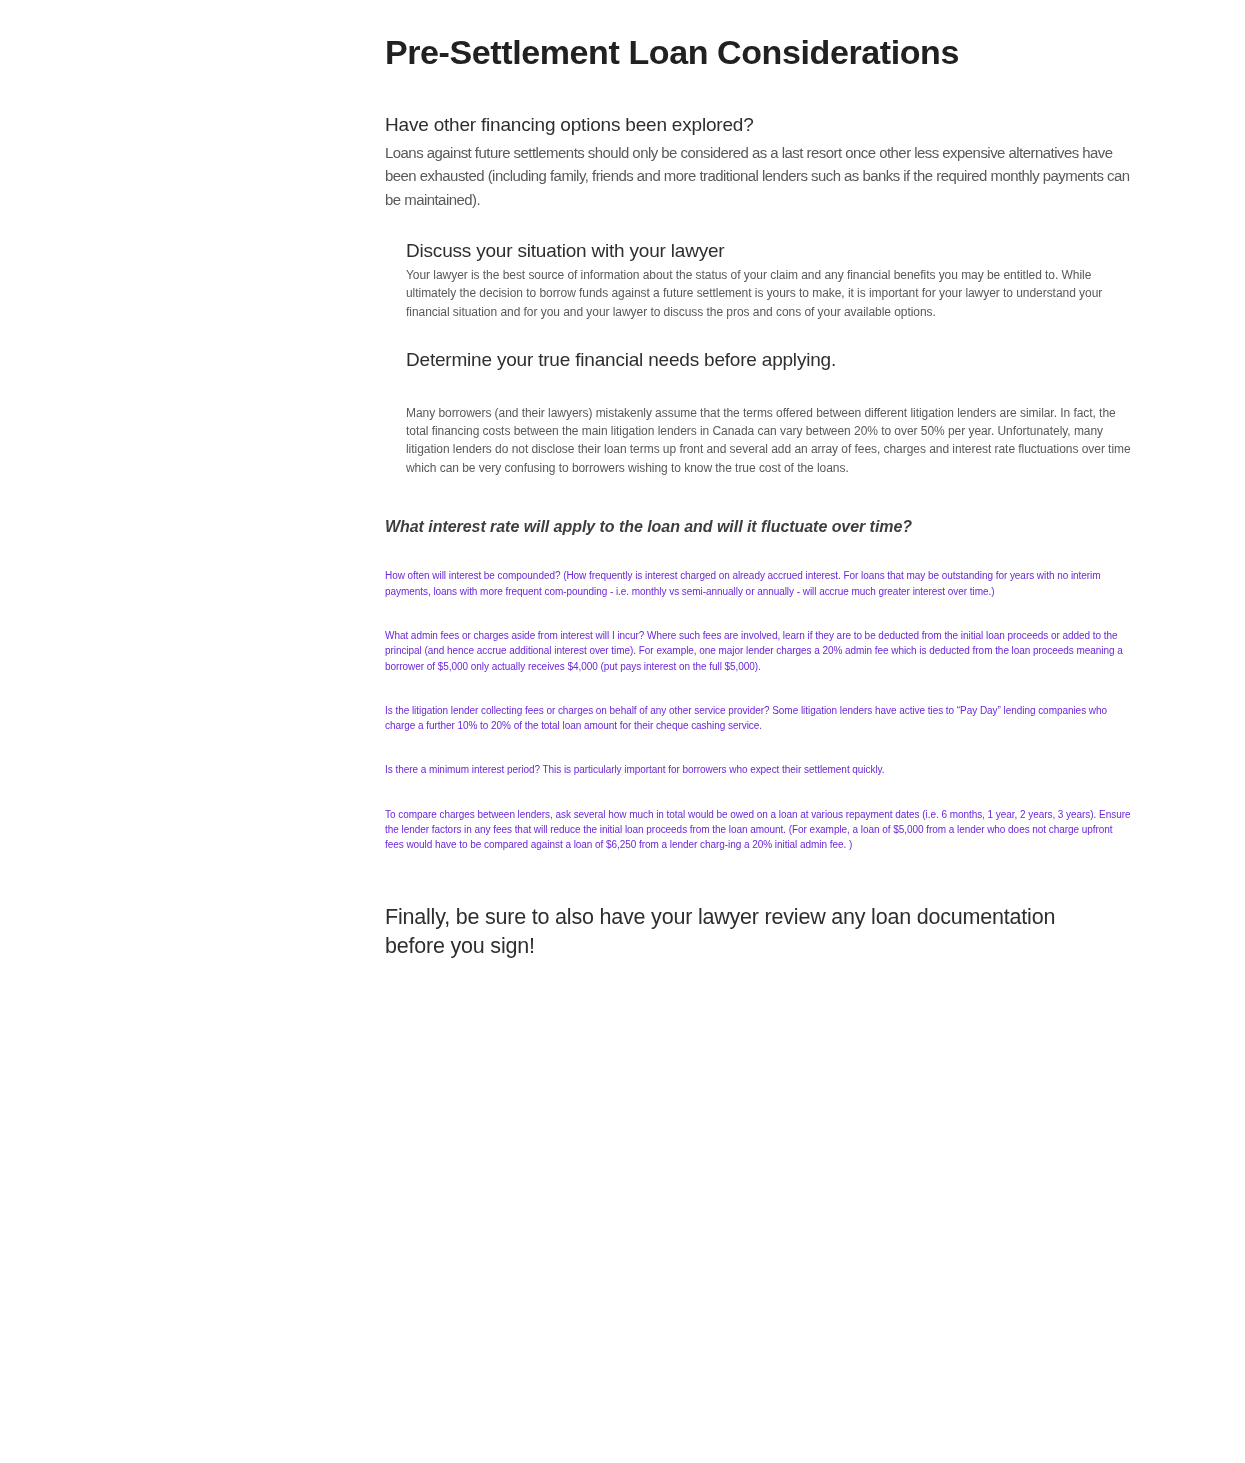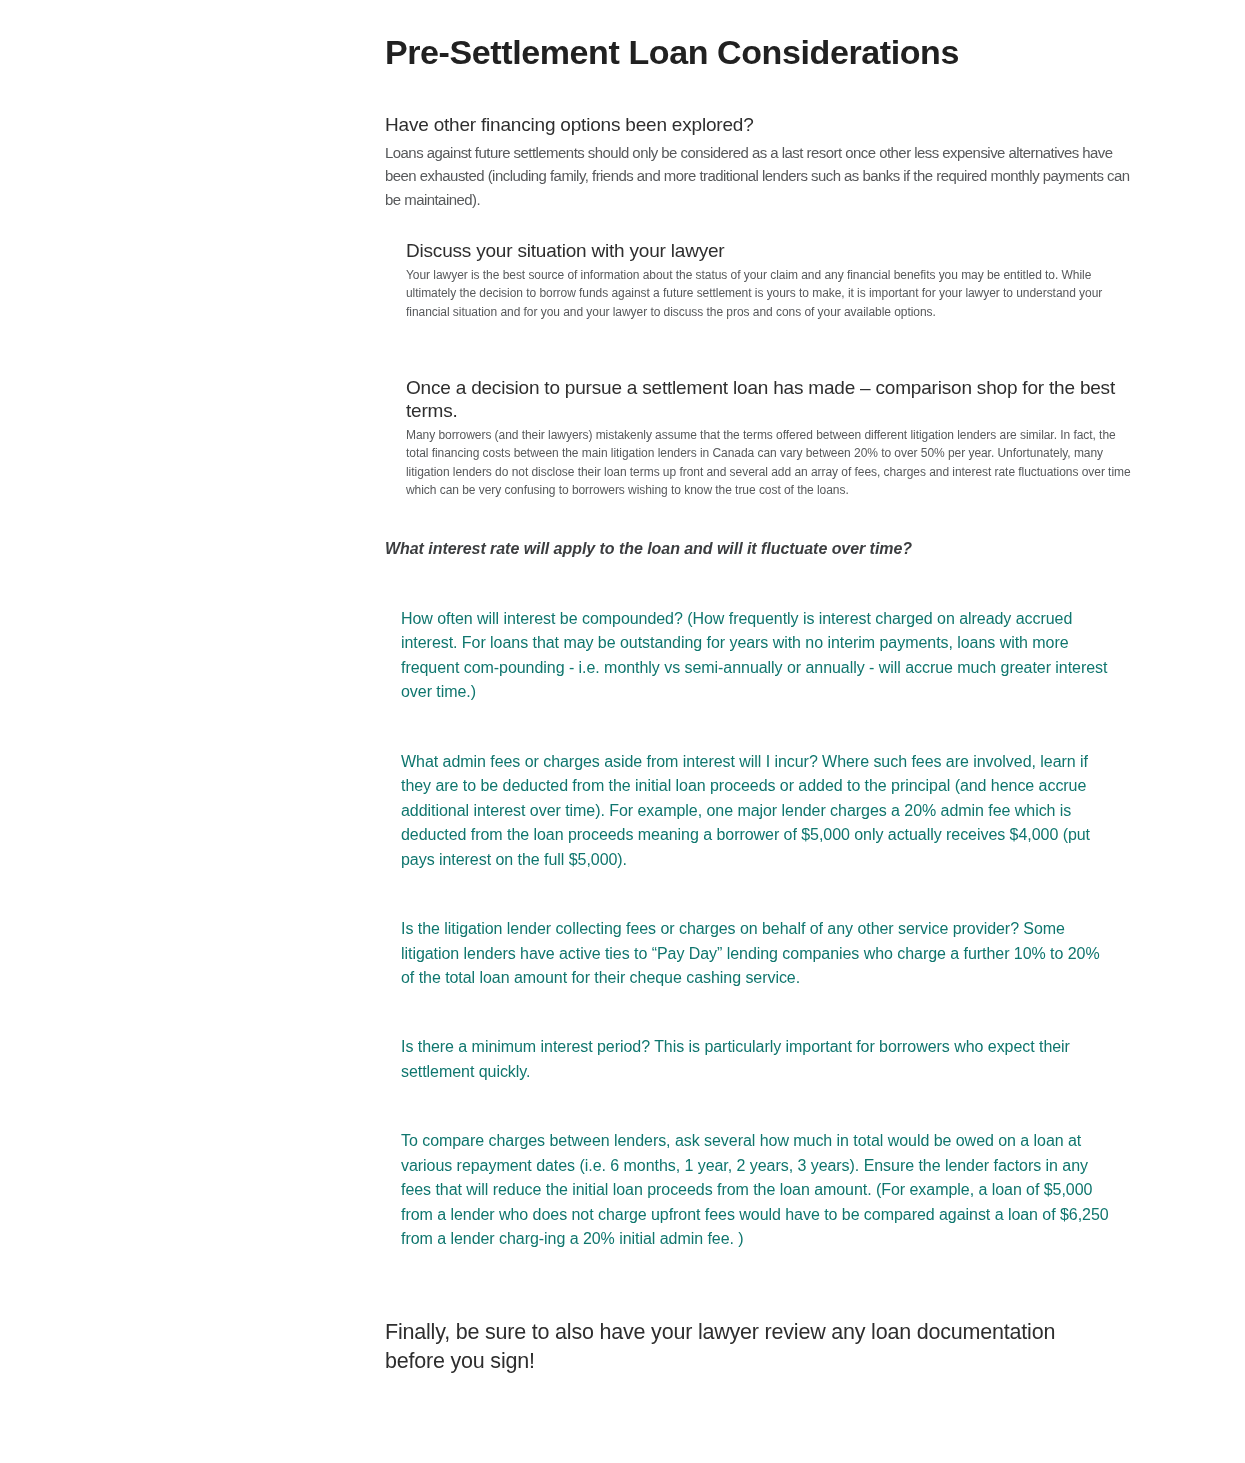--- a/index.html
+++ b/index.html
@@ -92,24 +92,24 @@
     font-weight: bold;
     font-style: italic;
     color: #3c3e40;
     line-height: 1.53;
     margin: 0;
     padding-top: 38px;
     letter-spacing: -0.05px;
   }
 
   .qa-para {
-    font-size: 16px;
-    color: #0f766e;
+    font-size: 10px;
+    color: #6d28d9;
     line-height: 1.53;
-    margin: 16px;
+    margin: 0;
     padding-top: 29px;
     letter-spacing: -0.05px;
   }
 
   
   .closing {
     font-size: 21.5px;
     font-weight: normal;
     color: #2e2e2e;
     line-height: 1.35;
@@ -132,24 +132,24 @@
       <h2 class="section-heading">Have other financing options been explored?</h2>
       <p class="body-condensed">Loans against future settlements should only be considered as a last resort once other less expensive alternatives have been exhausted (including family, friends and more traditional lenders such as banks if the required monthly payments can be maintained).</p>
     </div>
 
     <div class="section section-gap">
       <h2 class="section-heading">Discuss your situation with your lawyer</h2>
       <p class="body-text">Your lawyer is the best source of information about the status of your claim and any financial benefits you may be entitled to. While ultimately the decision to borrow funds against a future settlement is yours to make, it is important for your lawyer to understand your financial situation and for you and your lawyer to discuss the pros and cons of your available options.</p>
     </div>
 
     <div class="section section-gap">
+      <h2 class="section-heading">Determine your true financial needs before applying.</h2>
     </div>
 
     <div class="section section-gap">
-      <h2 class="section-heading">Once a decision to pursue a settlement loan has made – comparison shop for the best terms.</h2>
       <p class="body-text">Many borrowers (and their lawyers) mistakenly assume that the terms offered between different litigation lenders are similar. In fact, the total financing costs between the main litigation lenders in Canada can vary between 20% to over 50% per year. Unfortunately, many litigation lenders do not disclose their loan terms up front and several add an array of fees, charges and interest rate fluctuations over time which can be very confusing to borrowers wishing to know the true cost of the loans.</p>
     </div>
 
 
     <p class="qa-question">What interest rate will apply to the loan and will it fluctuate over time?</p>
 
     <p class="qa-para">How often will interest be compounded? (How frequently is interest charged on already accrued interest. For loans that may be outstanding for years with no interim payments, loans with more frequent com-pounding - i.e. monthly vs semi-annually or annually - will accrue much greater interest over time.)</p>
     <p class="qa-para">What admin fees or charges aside from interest will I incur? Where such fees are involved, learn if they are to be deducted from the initial loan proceeds or added to the principal (and hence accrue additional interest over time). For example, one major lender charges a 20% admin fee which is deducted from the loan proceeds meaning a borrower of $5,000 only actually receives $4,000 (put pays interest on the full $5,000).</p>
     <p class="qa-para">Is the litigation lender collecting fees or charges on behalf of any other service provider? Some litigation lenders have active ties to “Pay Day” lending companies who charge a further 10% to 20% of the total loan amount for their cheque cashing service.</p>
     <p class="qa-para">Is there a minimum interest period? This is particularly important for borrowers who expect their settlement quickly.</p>

